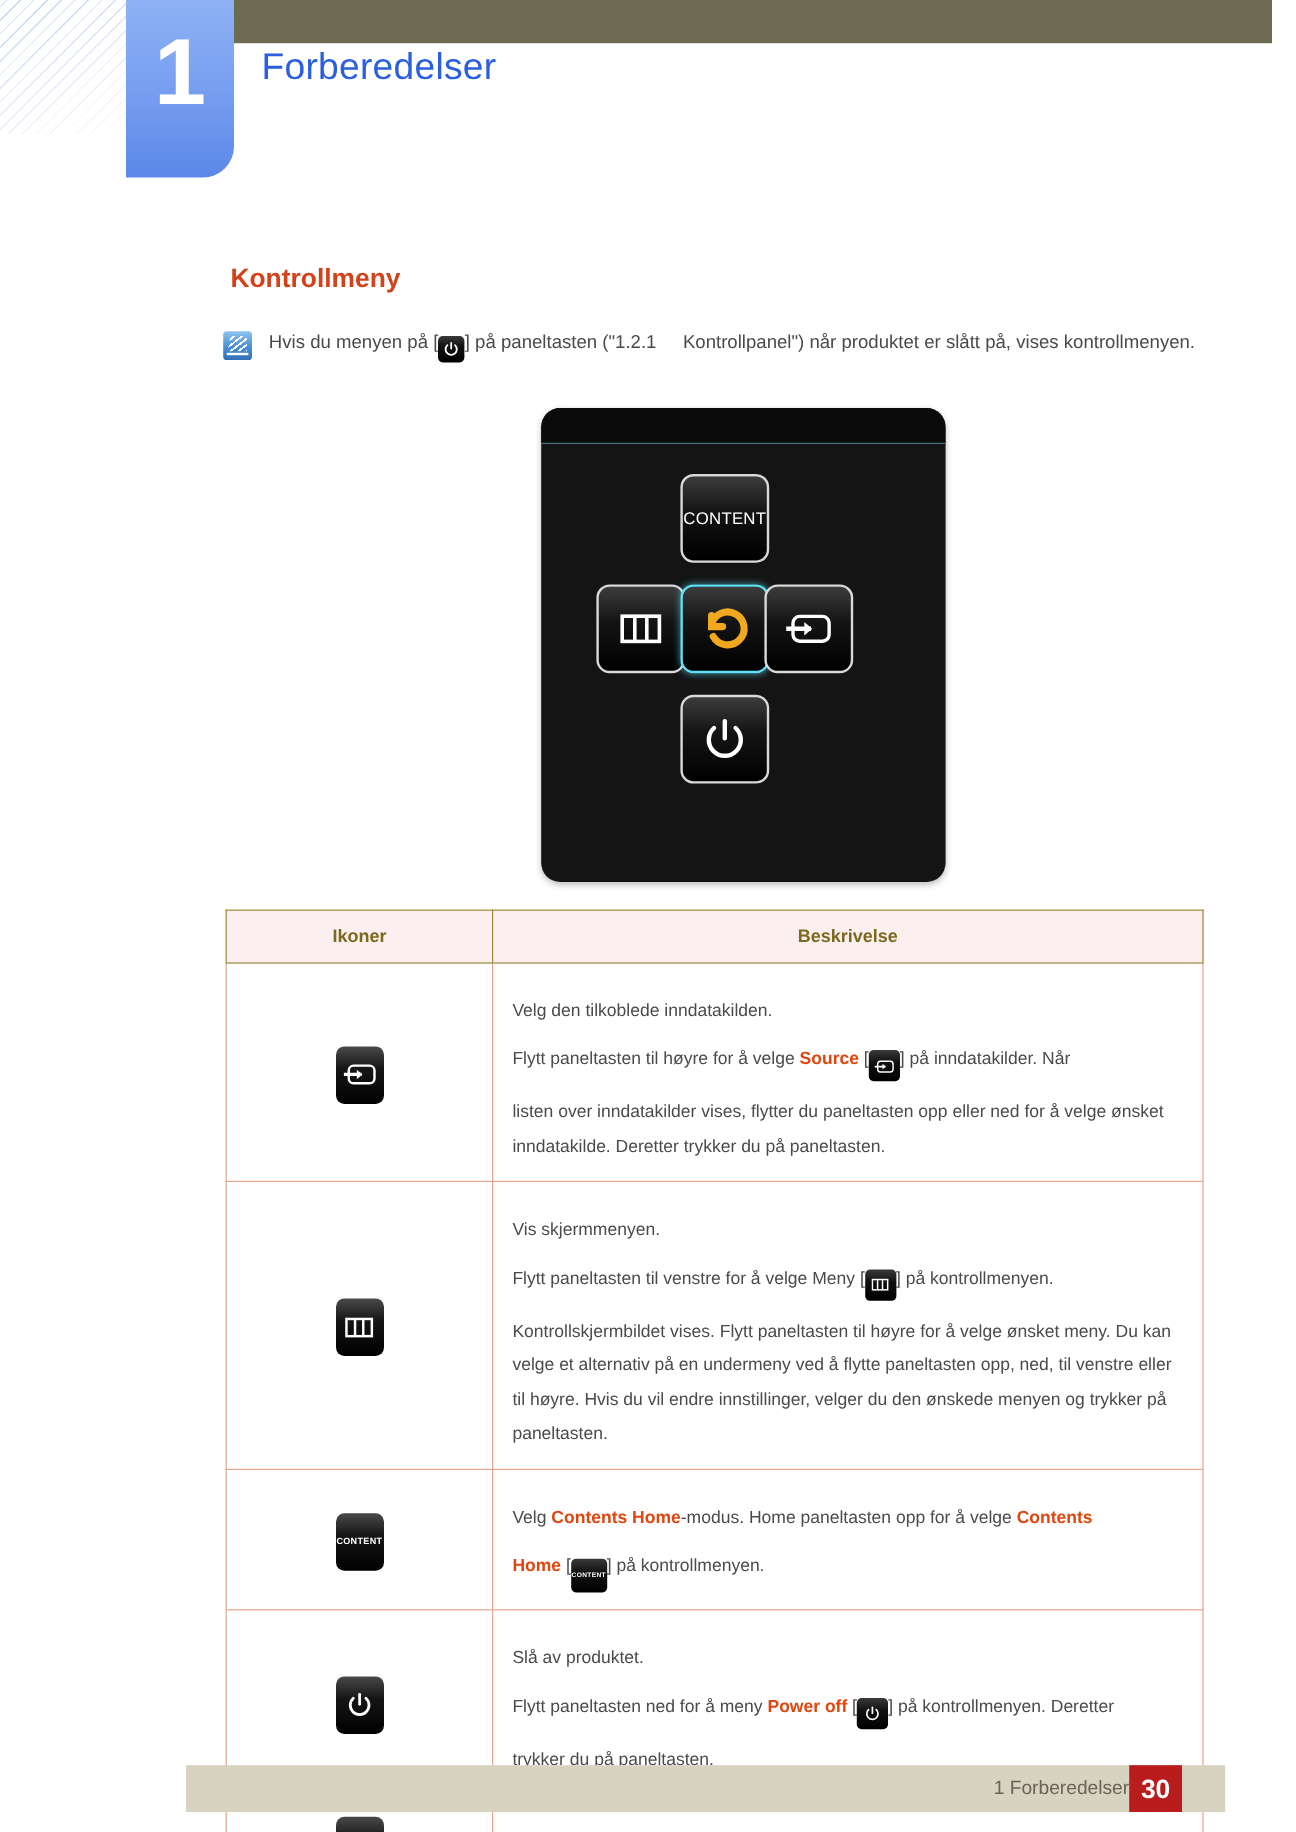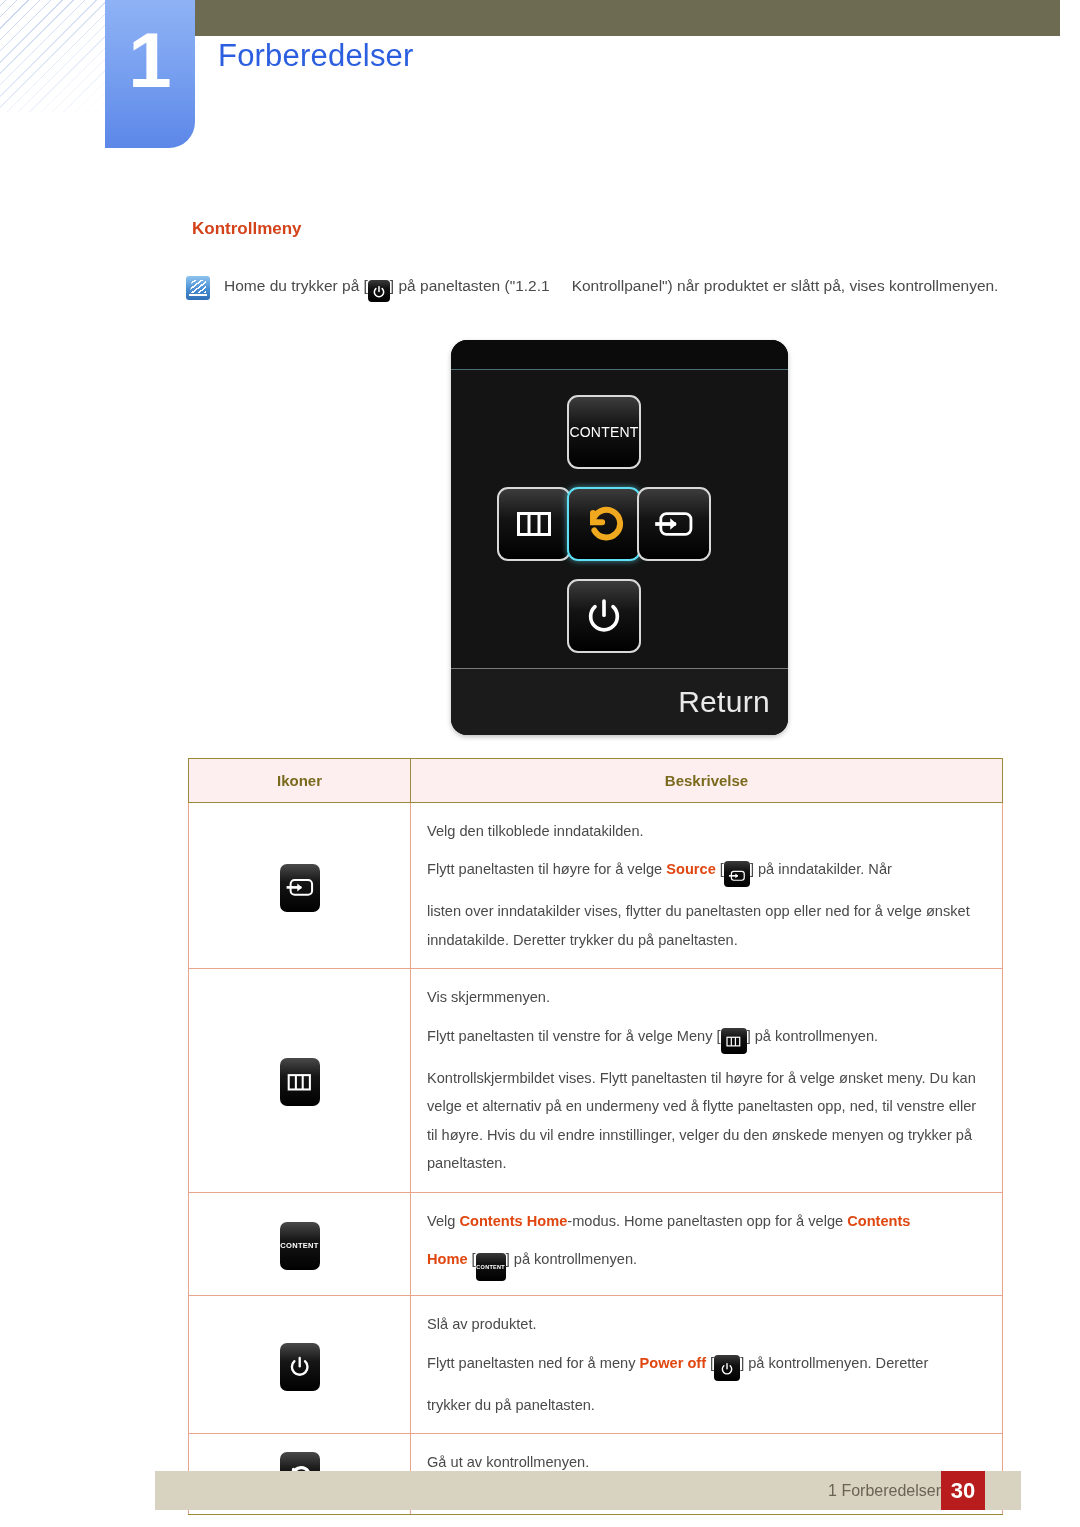--- a/index.html
+++ b/index.html
@@ -38,21 +38,21 @@
   }
   .chaptitle {
     position:absolute; left:218px; top:38px;
     font-size:31px; font-weight:normal; color:#2b5fe0;
     letter-spacing:.2px;
   }
 
   
   .section-title {
     position:absolute; left:192px; top:219px;
-    font-size:17px; font-weight:bold; color:#d4421a;
+    font-size:22px; font-weight:bold; color:#d4421a;
   }
   .note-row {
     position:absolute; left:186px; top:272px; width:818px;
     display:flex; align-items:flex-start; gap:14px;
   }
   .note-icon {
     width:24px; height:24px; flex:0 0 24px; margin-top:4px;
     border-radius:3px;
     background: linear-gradient(to bottom, #8fc4ef 0%, #4a8fd4 55%, #2f6fb5 100%);
     position:relative; overflow:hidden;
@@ -137,21 +137,21 @@
     border-left:1px solid #e8a48c;
     border-right:1px solid #e8a48c;
     border-top:1px solid #e8a48c;
     border-bottom:1px solid #e8a48c;
     vertical-align:top;
     padding:14px 16px;
     font-size:14.6px; color:#4a4a4a; line-height:1.95;
   }
   .tbl tr:last-child td { border-bottom:1px solid #9a8a3a; }
   .tbl td.icon-cell { text-align:center; vertical-align:middle; padding-top:18px; }
-  .tbl td p { margin:0 0 10px 0; }
+  .tbl td p { margin:12px 0 10px 0; }
   .tbl td p:last-child { margin-bottom:0; }
   .hl { color:#e0460f; font-weight:bold;text-align:center; }
 
   .bigkey {
     display:inline-block; width:40px; height:48px;
     background: linear-gradient(to bottom, #4a4a4a 0%, #161616 38%, #000000 100%);
     border-radius:7px;
     display:inline-flex; align-items:center; justify-content:center;
     color:#ffffff;
   }
@@ -180,21 +180,21 @@
 <div class="hatch"></div>
 <div class="olivebar"></div>
 <div class="chapnum">1</div>
 <div class="chaptitle">Forberedelser</div>
 
 <div class="section-title">Kontrollmeny</div>
 
 <div class="note-row">
   <div class="note-icon"></div>
   <div class="note-text">
-    <span>Home du trykker på [</span><span class="keyicon ki-inline"><svg class="gl" width="14" height="14" viewBox="0 0 24 24" fill="none" stroke="#ffffff" stroke-width="2.6" stroke-linecap="round">
+    <span>Hvis du menyen på [</span><span class="keyicon ki-inline"><svg class="gl" width="14" height="14" viewBox="0 0 24 24" fill="none" stroke="#ffffff" stroke-width="2.6" stroke-linecap="round">
           <path d="M12 3 L12 11"></path>
           <path d="M6.6 6.2 A8 8 0 1 0 17.4 6.2"></path>
         </svg></span><span>] på paneltasten ("1.2.1</span><span class="gap"></span><span>Kontrollpanel") når produktet er slått på, vises kontrollmenyen.</span>
   </div>
 </div>
 
 <div class="device">
   <div class="device-top"></div>
   <div class="device-pad">
 
@@ -224,23 +224,20 @@
         <path d="M18 11 L25 17 L18 23 Z" fill="#ffffff" stroke="none"></path>
       </svg>
     </div>
 
     <div class="btn btn-power">
       <svg class="gl" width="40" height="40" viewBox="0 0 24 24" fill="none" stroke="#ffffff" stroke-width="2.2" stroke-linecap="round">
         <path d="M12 3 L12 11.5"></path>
         <path d="M6.6 6.4 A8 8 0 1 0 17.4 6.4"></path>
       </svg>
     </div>
-  </div>
-  <div class="device-bottom">
-    <span class="lbl">Return</span>
   </div>
 </div>
 
 <table class="tbl">
   <thead>
     <tr>
       <th class="c1">Ikoner</th>
       <th>Beskrivelse</th>
     </tr>
   </thead>

